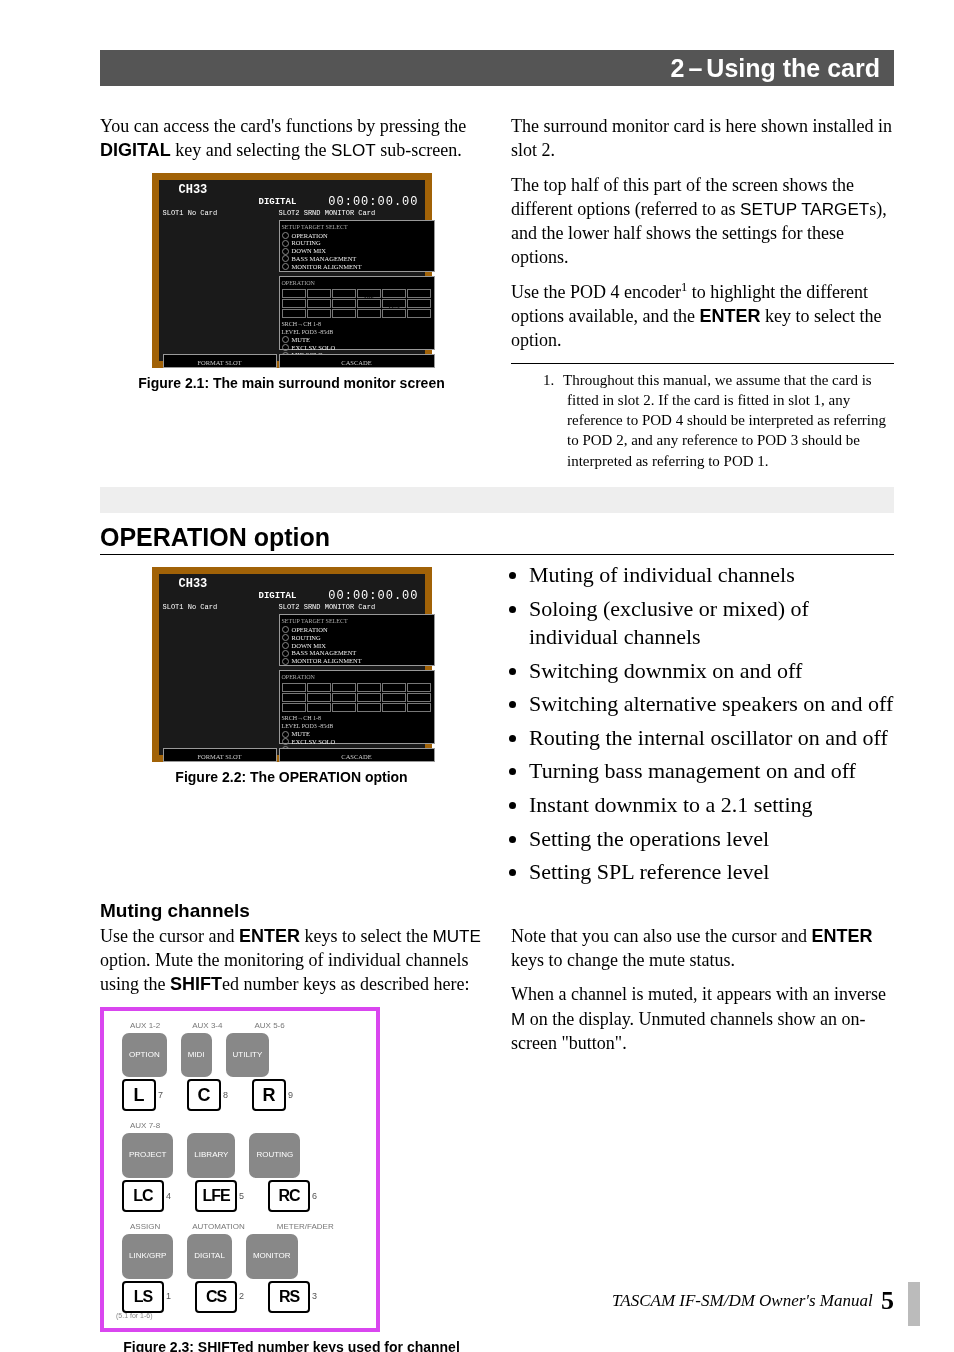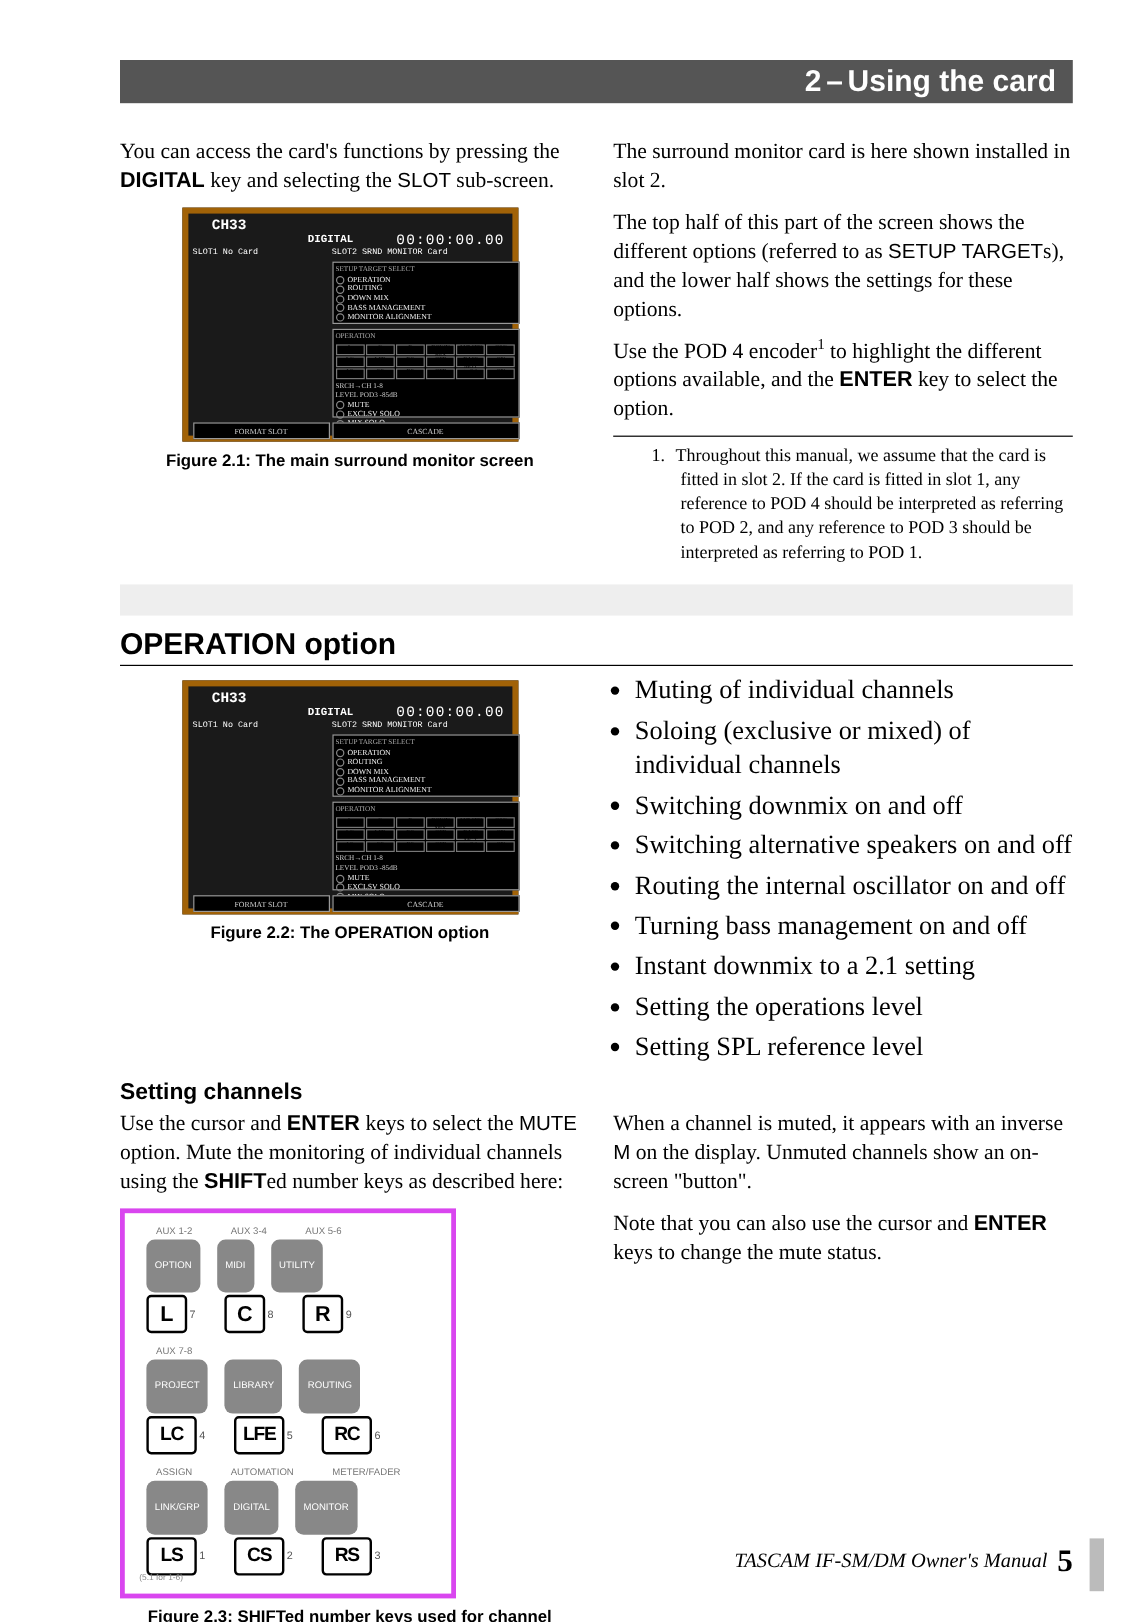--- a/index.html
+++ b/index.html
@@ -57,21 +57,21 @@
     flex-direction: column;
     align-items: center;
     margin: 6px 0 4px 0;
   }
   .screenshot {
     background: #1a1a1a;
     width: 280px;
     height: 195px;
     position: relative;
     box-sizing: border-box;
-    border: 5px solid #a16207;
+    border: 7px solid #a16207;
   }
   .screenshot-inner {
     position: absolute;
     color: #fff;
     font-family: "Courier New", monospace;
     font-size: 7px;
     line-height: 1;
   }
   .scr-ch33 { top:4px; left:20px; font-size:12px; font-weight:bold; }
   .scr-timecode { top:16px; right:6px; font-size:12px; font-weight:normal; letter-spacing:1px;}
@@ -388,21 +388,21 @@
         <li>Switching alternative speakers on and off</li>
         <li>Routing the internal oscillator on and off</li>
         <li>Turning bass management on and off</li>
         <li>Instant downmix to a 2.1 setting</li>
         <li>Setting the operations level</li>
         <li>Setting SPL reference level</li>
       </ul>
     </div>
   </div>
 
-  <h3 class="subsection">Setting channels</h3>
+  <h3 class="subsection">Muting channels</h3>
 
   <div class="two-col">
     <div class="col">
       <p>
         <span>Use the cursor and </span><span class="bold-sans">ENTER</span><span> keys to select the </span><span class="code-sans">MUTE</span><span> option. Mute the monitoring of individual channels using the </span><span class="bold-sans">SHIFT</span><span>ed number keys as described here:</span>
       </p>
       <div class="figure" style="align-items:flex-start;">
         <div class="keypad">
 
           <div class="kp-rowlabels">
@@ -478,24 +478,24 @@
               </div>
           </div>
           <div class="kp-footnote">(5.1 for 1-6)</div>
         </div>
         <div class="caption" style="align-self:center;">Figure 2.3: SHIFTed number keys used for channel control</div>
       </div>
     </div>
 
     <div class="col">
       <p>
-        <span>When a channel is muted, it appears with an inverse </span><span class="code-sans">M</span><span> on the display. Unmuted channels show an on-screen "button".</span>
+        <span>Note that you can also use the cursor and </span><span class="bold-sans">ENTER</span><span> keys to change the mute status.</span>
       </p>
       <p>
-        <span>Note that you can also use the cursor and </span><span class="bold-sans">ENTER</span><span> keys to change the mute status.</span>
+        <span>When a channel is muted, it appears with an inverse </span><span class="code-sans">M</span><span> on the display. Unmuted channels show an on-screen "button".</span>
       </p>
     </div>
   </div>
 
   <div class="footer">
     <span>TASCAM IF-SM/DM Owner's Manual</span>
     <span class="pagenum">5</span>
   </div>
   <div class="right-edge-band"></div>
 

